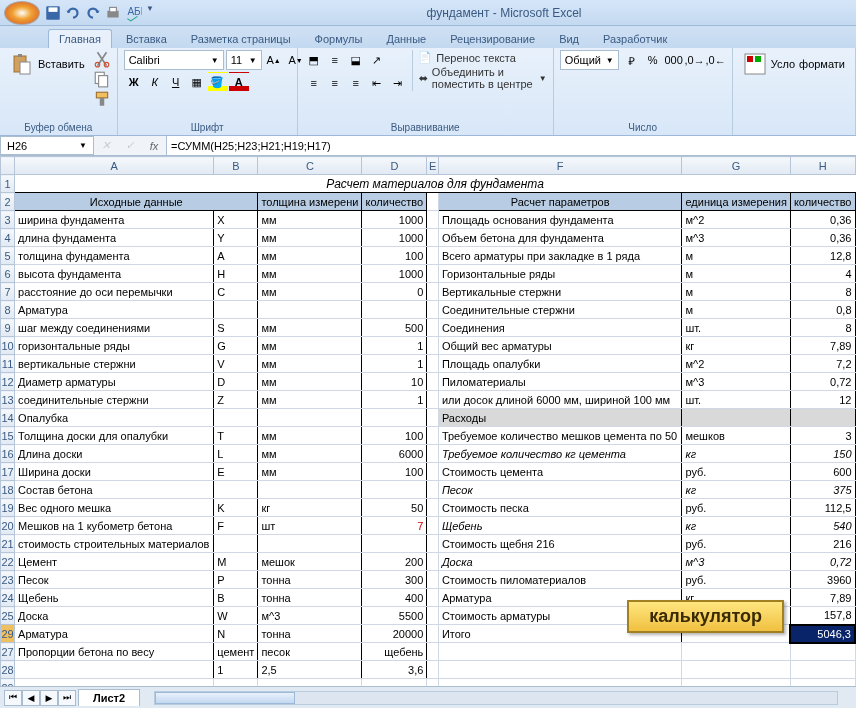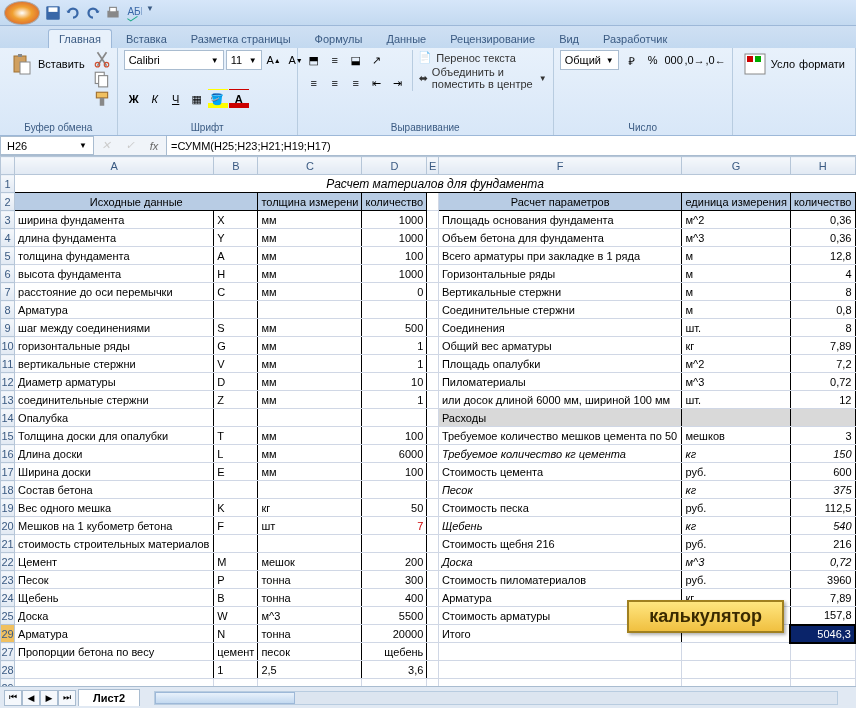--- a/index.html
+++ b/index.html
@@ -94,20 +94,21 @@
     <svg class="qat-btn" viewBox="0 0 16 16">
         <rect x="3" y="6" width="10" height="6" fill="#888"></rect>
         <rect x="5" y="3" width="6" height="4" fill="#fff" stroke="#888"></rect>
       </svg>
     <svg class="qat-btn" viewBox="0 0 16 16">
         <text x="3" y="10" font-size="9" fill="#3a68a8">AБВ</text>
         <path d="M3 13 L6 15 L12 11" stroke="#2a8" fill="none"></path>
       </svg>
     <span style="font-size:8px;color:#3a5a82;padding:0 2px;">▼</span>
   </div>
+  <div class="title-text">фундамент - Microsoft Excel</div>
 </div>
 
 <div class="ribbon-tabs">
   <div class="rtab active">Главная</div>
   <div class="rtab">Вставка</div>
   <div class="rtab">Разметка страницы</div>
   <div class="rtab">Формулы</div>
   <div class="rtab">Данные</div>
   <div class="rtab">Рецензирование</div>
   <div class="rtab">Вид</div>
@@ -138,21 +139,21 @@
         <svg class="qat-btn" viewBox="0 0 16 16">
             <rect x="3" y="2" width="10" height="5" fill="#f0c060" stroke="#a07030"></rect>
             <rect x="6" y="7" width="4" height="7" fill="#888"></rect>
           </svg>
       </div>
     </div>
     <div class="rgroup-title">Буфер обмена</div>
   </div>
 
   <div class="rgroup" style="min-width:180px">
-    <div class="rcontent" style="flex-direction:column;gap:19px">
+    <div class="rcontent" style="flex-direction:column;gap:2px">
       <div style="display:flex;gap:2px">
         <div class="combo" style="width:100px">
             <span>Calibri</span>
             <span style="margin-left:auto;font-size:8px">▼</span>
           </div>
         <div class="combo" style="width:36px">
             <span>11</span>
             <span style="margin-left:auto;font-size:8px">▼</span>
           </div>
         <div class="icon-btn">A<sup style="font-size:7px">▲</sup></div>

